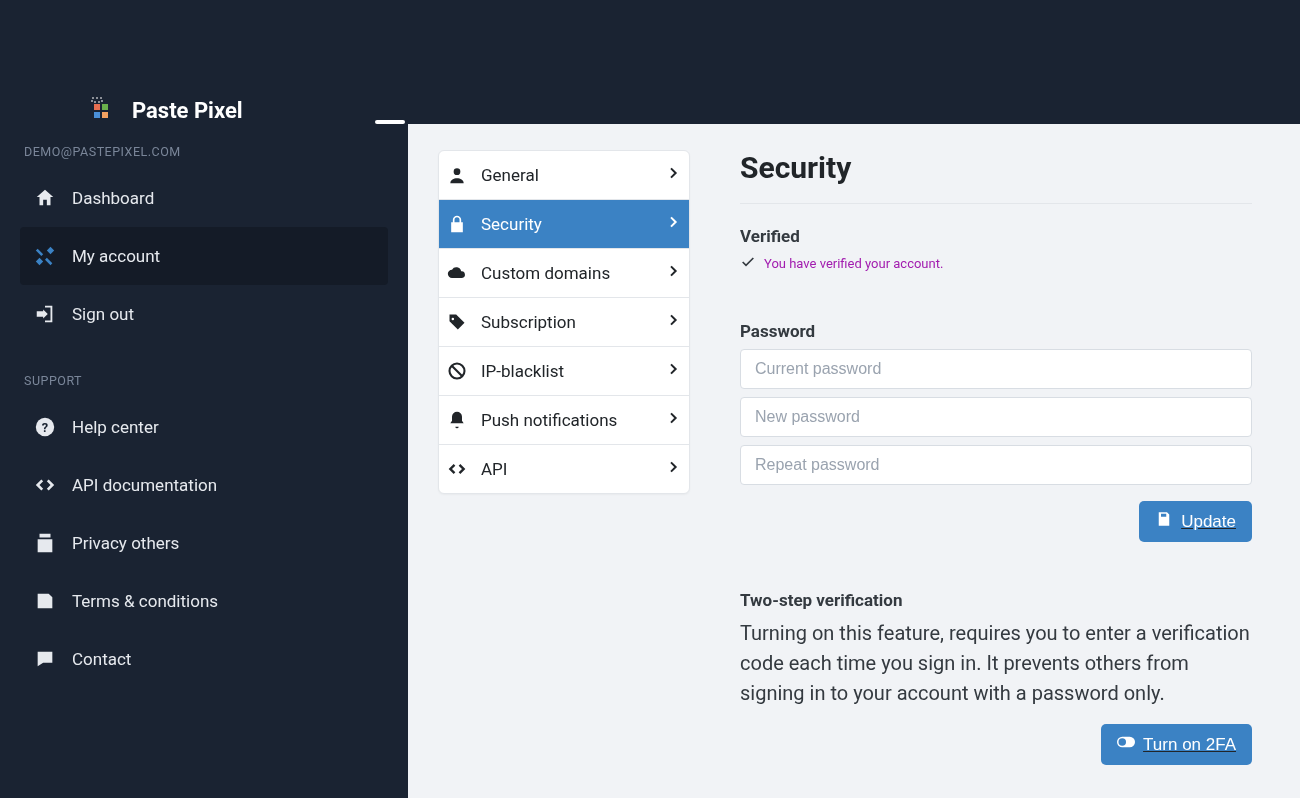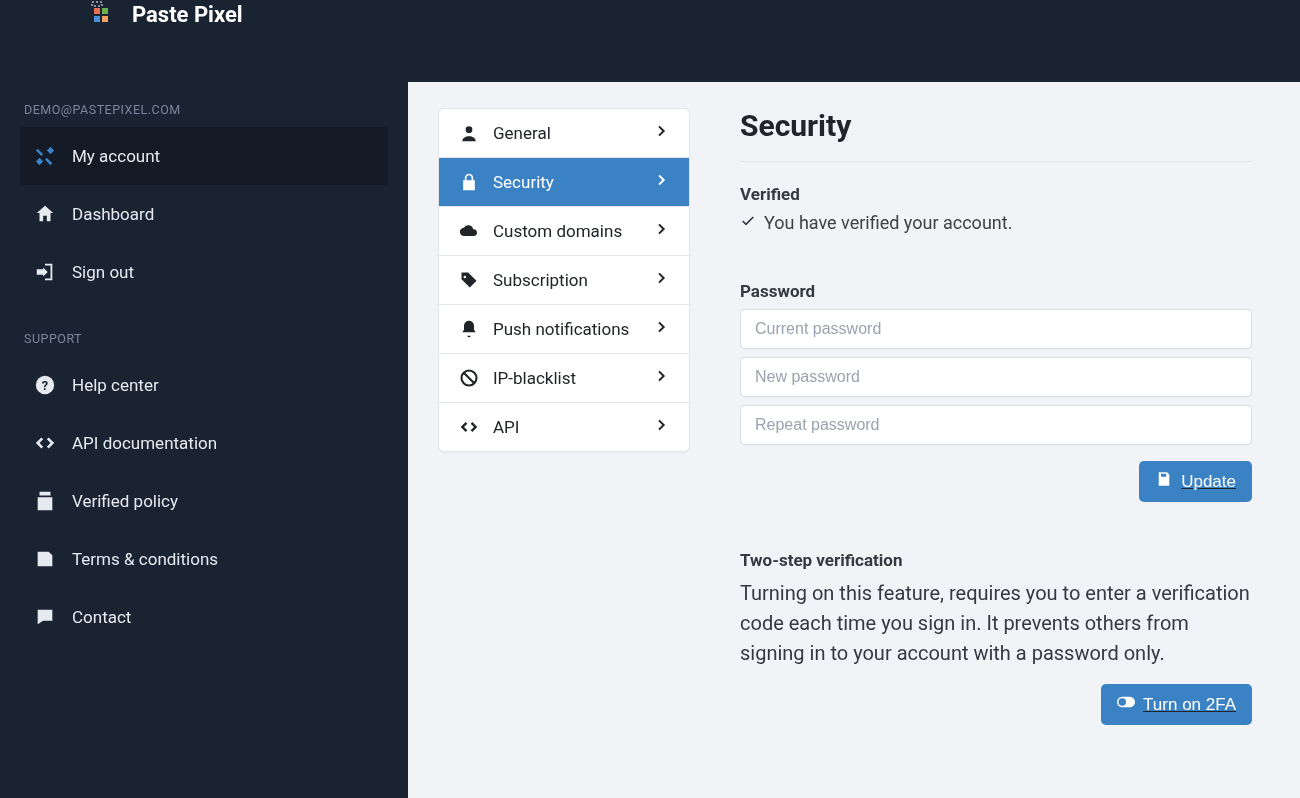--- a/index.html
+++ b/index.html
@@ -12,21 +12,22 @@
     width: 1300px;
     height: 798px;
     overflow: hidden;
   }
 
   
   .topbar {
     height: 82px;
     background: #1a2332;
     display: flex;
-    align-items: flex-start;
+    align-items: flex-end;
+    margin-top: 42px;
   }
   .topbar-brand {
     width: 340px;
     display: flex;
     align-items: center;
     padding-left: 90px;
     gap: 14px;
   }
   .brand-logo {
     width: 28px;
@@ -114,21 +115,21 @@
     background: #fff;
     border: 1px solid #e3e6ea;
     border-radius: 6px;
     overflow: hidden;
     box-shadow: 0 1px 2px rgba(0,0,0,0.04);
   }
   .sub-nav-item {
     display: flex;
     align-items: center;
     gap: 14px;
-    padding: 14px 20px;
+    padding: 14px 8px;
     border-bottom: 1px solid #e3e6ea;
     cursor: pointer;
     color: #212529;
     font-size: 17px;
   }
   .sub-nav-item:last-child { border-bottom: none; }
   .sub-nav-item .sub-icon {
     width: 20px;
     height: 20px;
     flex-shrink: 0;
@@ -164,22 +165,22 @@
     font-size: 17px;
     font-weight: 700;
     color: #343a40;
     margin-bottom: 8px;
   }
   .section-block { margin-bottom: 48px; }
   .verified-row {
     display: flex;
     align-items: center;
     gap: 8px;
-    font-size: 18px;
-    color: #404040;
+    font-size: 13px;
+    color: #a21caf;
   }
   .verified-row svg { width: 16px; height: 16px; fill: none; stroke: #343a40; stroke-width: 2.5; }
 
   .form-field {
     width: 100%;
     border: 1px solid #d8dde3;
     background: #fff;
     border-radius: 4px;
     padding: 10px 14px;
     font-size: 16px;
@@ -226,36 +227,36 @@
     <span class="brand-text">Paste Pixel</span>
   </div>
   <div class="hamburger"></div>
 </div>
 
 <div class="layout">
 
   <aside class="sidebar">
     <div class="nav-section-label">DEMO@PASTEPIXEL.COM</div>
 
+    <div class="nav-item">
+      <span class="nav-icon">
+        <svg viewBox="0 0 24 24">
+            <path d="M12 3l9 8h-3v9h-4v-6H10v6H6v-9H3z"></path>
+          </svg>
+      </span>
+      <span>Dashboard</span>
+    </div>
+
     <div class="nav-item active">
       <span class="nav-icon">
         <svg viewBox="0 0 24 24">
             <path d="M22 6l-4 4-4-4 4-4zM2 18l4-4 4 4-4 4zM14 14l6 6-2 2-6-6zM4 4l6 6-2 2L2 6z"></path>
           </svg>
       </span>
       <span>My account</span>
-    </div>
-
-    <div class="nav-item">
-      <span class="nav-icon">
-        <svg viewBox="0 0 24 24">
-            <path d="M12 3l9 8h-3v9h-4v-6H10v6H6v-9H3z"></path>
-          </svg>
-      </span>
-      <span>Dashboard</span>
     </div>
 
     <div class="nav-item">
       <span class="nav-icon">
         <svg viewBox="0 0 24 24">
             <path d="M10 17v-2H3V9h7V7l5 5-5 5zm2-14h8v18h-8v-2h6V5h-6V3z"></path>
           </svg>
       </span>
       <span>Sign out</span>
     </div>
@@ -280,21 +281,21 @@
       </span>
       <span>API documentation</span>
     </div>
 
     <div class="nav-item">
       <span class="nav-icon">
         <svg viewBox="0 0 24 24">
             <path d="M6 2h12v4H6zM4 8h16v14H4zM8 12h8v2H8zm0 4h8v2H8z"></path>
           </svg>
       </span>
-      <span>Verified policy</span>
+      <span>Privacy others</span>
     </div>
 
     <div class="nav-item">
       <span class="nav-icon">
         <svg viewBox="0 0 24 24">
             <path d="M4 4h12l4 4v12H4zM7 10h10v2H7zm0 4h10v2H7z"></path>
           </svg>
       </span>
       <span>Terms &amp; conditions</span>
     </div>
@@ -354,36 +355,36 @@
             </svg>
           </span>
         <span>Subscription</span>
         <span class="chev"><svg viewBox="0 0 24 24" width="16" height="16" fill="none" stroke-width="3">
               <path d="M9 5l7 7-7 7"></path>
             </svg></span>
       </div>
       <div class="sub-nav-item">
         <span class="sub-icon">
             <svg viewBox="0 0 24 24">
-              <path d="M12 2a6 6 0 016 6v5l2 3H4l2-3V8a6 6 0 016-6zm-2 18h4a2 2 0 01-4 0z"></path>
-            </svg>
-          </span>
-        <span>Push notifications</span>
-        <span class="chev"><svg viewBox="0 0 24 24" width="16" height="16" fill="none" stroke-width="3">
-              <path d="M9 5l7 7-7 7"></path>
-            </svg></span>
-      </div>
-      <div class="sub-nav-item">
-        <span class="sub-icon">
-            <svg viewBox="0 0 24 24">
               <circle cx="12" cy="12" r="9" fill="none" stroke="#212529" stroke-width="2.5"></circle>
               <line x1="6" y1="6" x2="18" y2="18" stroke="#212529" stroke-width="2.5"></line>
             </svg>
           </span>
         <span>IP-blacklist</span>
+        <span class="chev"><svg viewBox="0 0 24 24" width="16" height="16" fill="none" stroke-width="3">
+              <path d="M9 5l7 7-7 7"></path>
+            </svg></span>
+      </div>
+      <div class="sub-nav-item">
+        <span class="sub-icon">
+            <svg viewBox="0 0 24 24">
+              <path d="M12 2a6 6 0 016 6v5l2 3H4l2-3V8a6 6 0 016-6zm-2 18h4a2 2 0 01-4 0z"></path>
+            </svg>
+          </span>
+        <span>Push notifications</span>
         <span class="chev"><svg viewBox="0 0 24 24" width="16" height="16" fill="none" stroke-width="3">
               <path d="M9 5l7 7-7 7"></path>
             </svg></span>
       </div>
       <div class="sub-nav-item">
         <span class="sub-icon">
             <svg viewBox="0 0 24 24">
               <path d="M8 6l-6 6 6 6 2-2-4-4 4-4zM16 6l6 6-6 6-2-2 4-4-4-4z"></path>
             </svg>
           </span>

